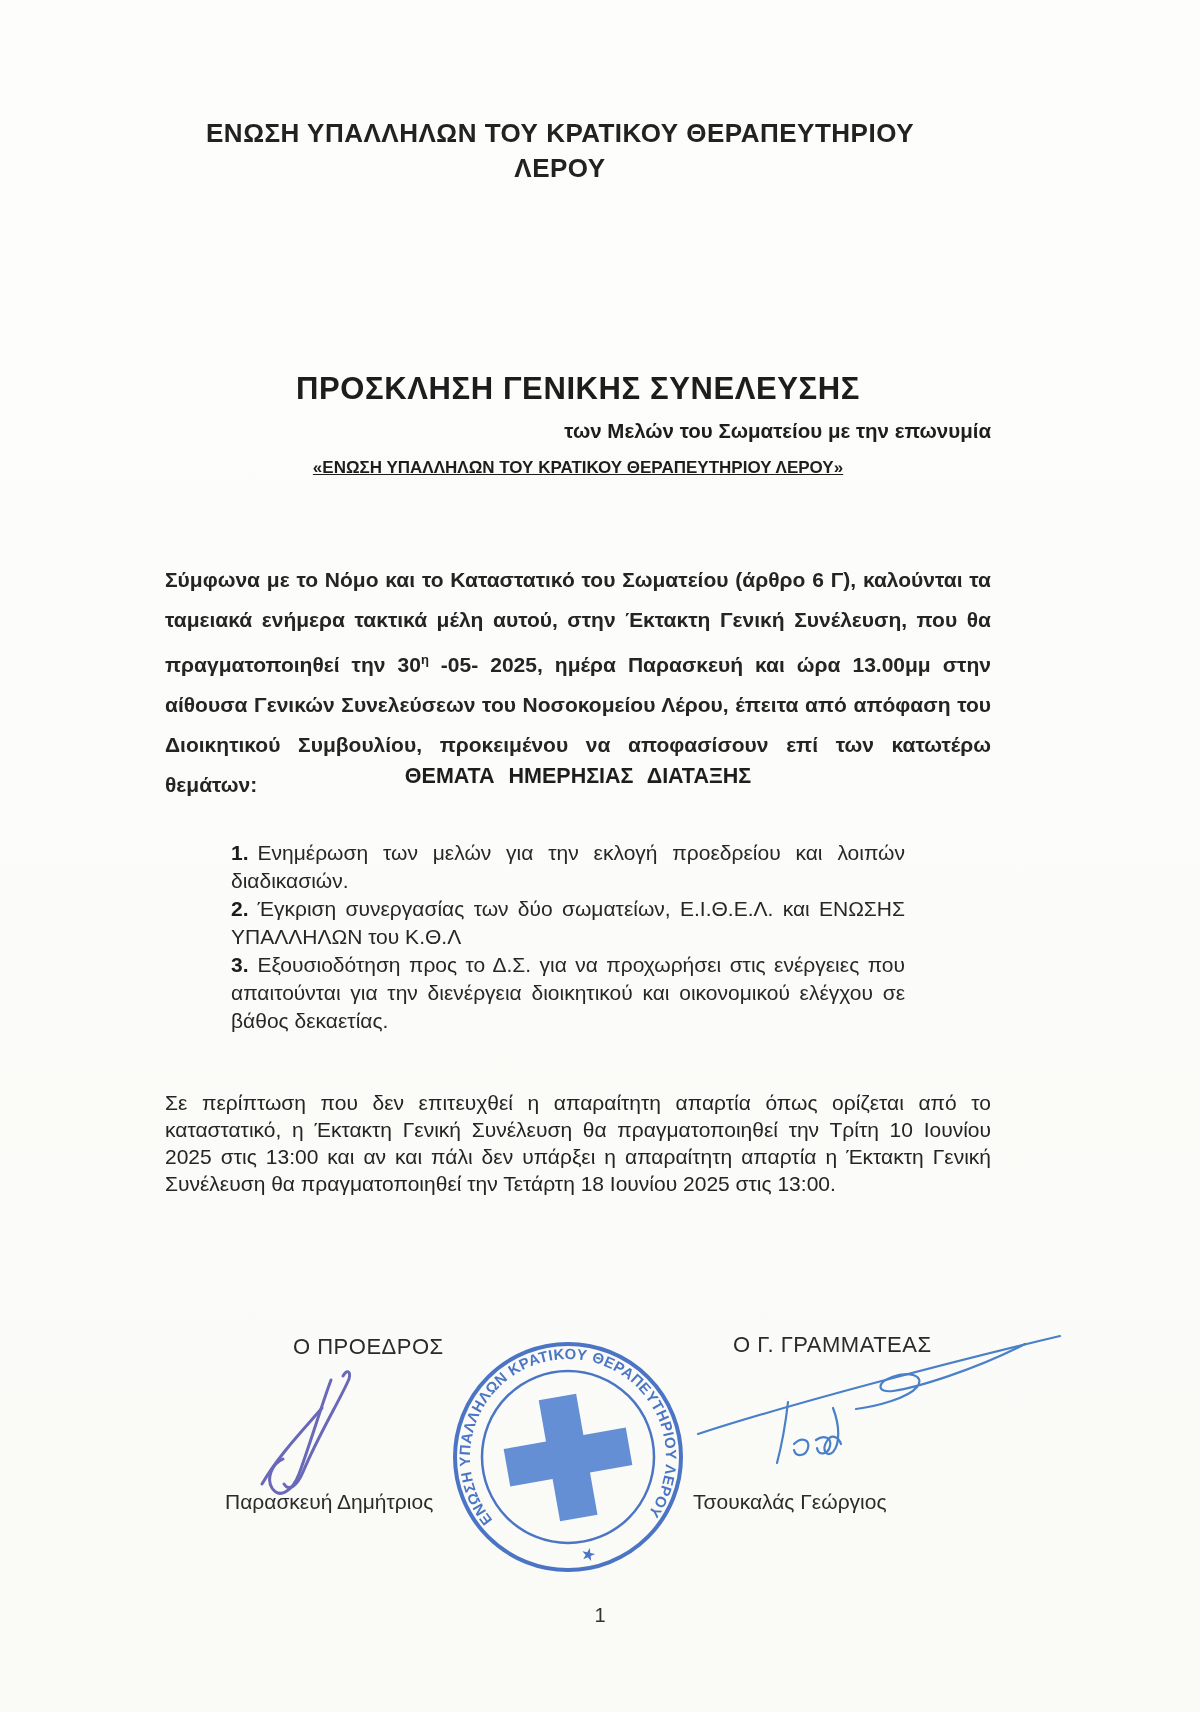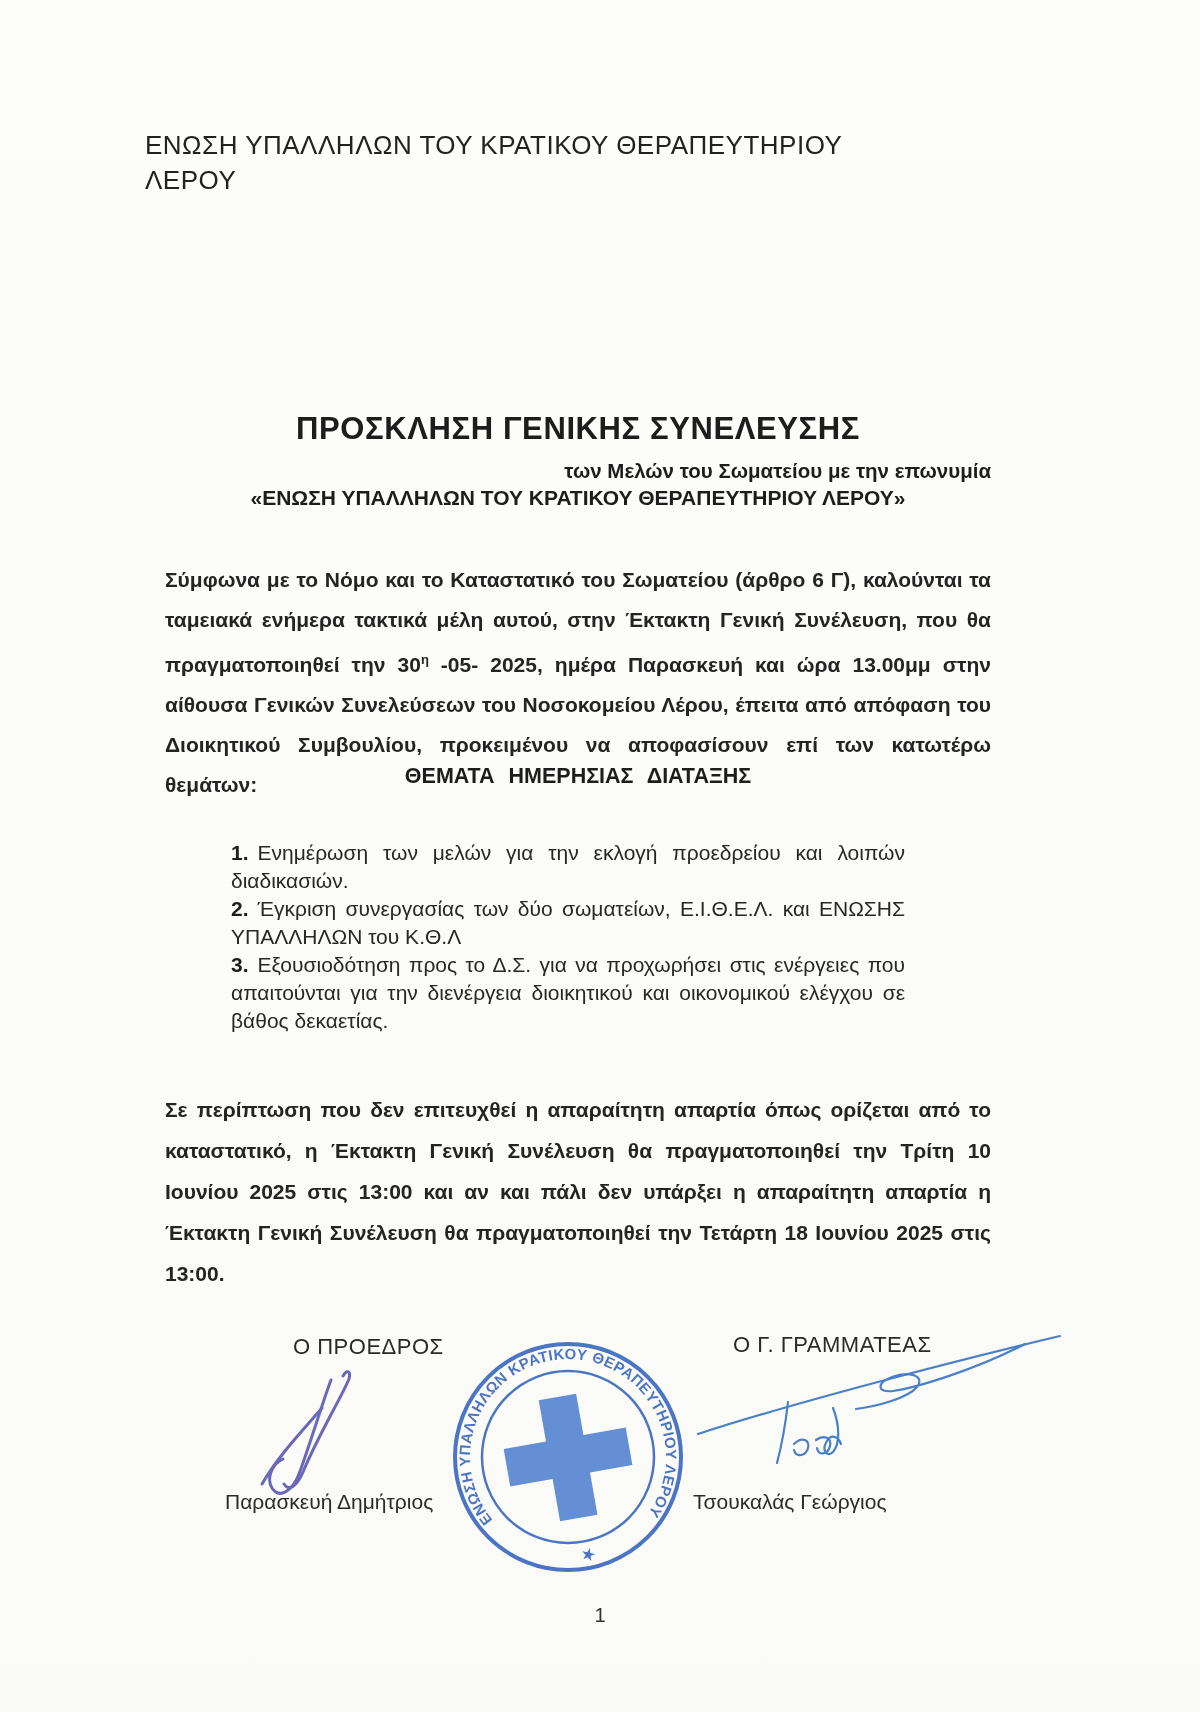--- a/index.html
+++ b/index.html
@@ -7,49 +7,49 @@
     position:relative;
     width:1200px;height:1712px;
     margin:0 auto;
     background:linear-gradient(180deg,#fdfdfc 0%,#fbfbf9 60%,#fafaf7 100%);
     font-family:"Liberation Sans", sans-serif;
     color:#1f1f1f;
     overflow:hidden;
   }
   .abs{position:absolute;}
   .org-header{
-    left:145px;top:128px;width:830px;
-    text-align:left;font-size:26px;font-weight:normal;
+    left:145px;top:116px;width:830px;
+    text-align:center;font-size:26px;font-weight:bold;
     line-height:35px;letter-spacing:.5px;color:#222;
   }
   .date-block{left:836px;top:247px;font-size:21px;font-weight:bold;color:#222;}
   .date-block .proto{margin-top:17px;}
   .title-block{left:165px;top:371px;width:826px;text-align:center;color:#1d1d1d;}
-  .main-title{font-size:31px;font-weight:bold;letter-spacing:.6px;margin-top:40px;}
+  .main-title{font-size:31px;font-weight:bold;letter-spacing:.6px;}
   .subtitle{font-size:20.5px;font-weight:bold;margin-top:12px;text-align:right;}
-  .org-quote{font-size:21px;font-weight:bold;margin-top:3px;}
+  .org-quote{font-size:17px;font-weight:bold;margin-top:15px;text-decoration:underline;}
   .intro-par{
     left:165px;top:539px;width:826px;
     font-size:21px;font-weight:bold;line-height:40px;
     text-align:justify;color:#242424;
   }
   .intro-par sup{font-size:13px;}
   .agenda-heading{
     left:165px;top:764px;width:826px;text-align:center;
     font-size:21.5px;font-weight:bold;word-spacing:8px;color:#1d1d1d;
   }
   .agenda-list{
     left:231px;top:839px;width:674px;
     font-size:21px;line-height:28px;text-align:justify;color:#272727;
   }
   .agenda-list p{margin:0;}
   .agenda-list b{padding-right:9px;color:#1c1c1c;}
   .quorum-par{
     left:165px;top:1068px;width:826px;
-    font-size:21px;font-weight:bold;line-height:41px;
+    font-size:21px;font-weight:normal;line-height:27px;
     text-align:justify;color:#242424;
   }
   .for-board{left:165px;top:1255px;width:826px;text-align:center;font-size:21px;color:#2a2a2a;letter-spacing:.5px;}
   .sig-label{font-size:22px;color:#2a2a2a;letter-spacing:.5px;}
   .president-label{left:293px;top:1334px;}
   .secretary-label{left:733px;top:1332px;text-align:right;}
   .sig-name{font-size:21px;color:#2b2b2b;}
   .president-name{left:225px;top:1490px;}
   .secretary-name{left:693px;top:1490px;}
   .page-number{left:0;top:1604px;width:1200px;text-align:center;font-size:20px;color:#333;}

